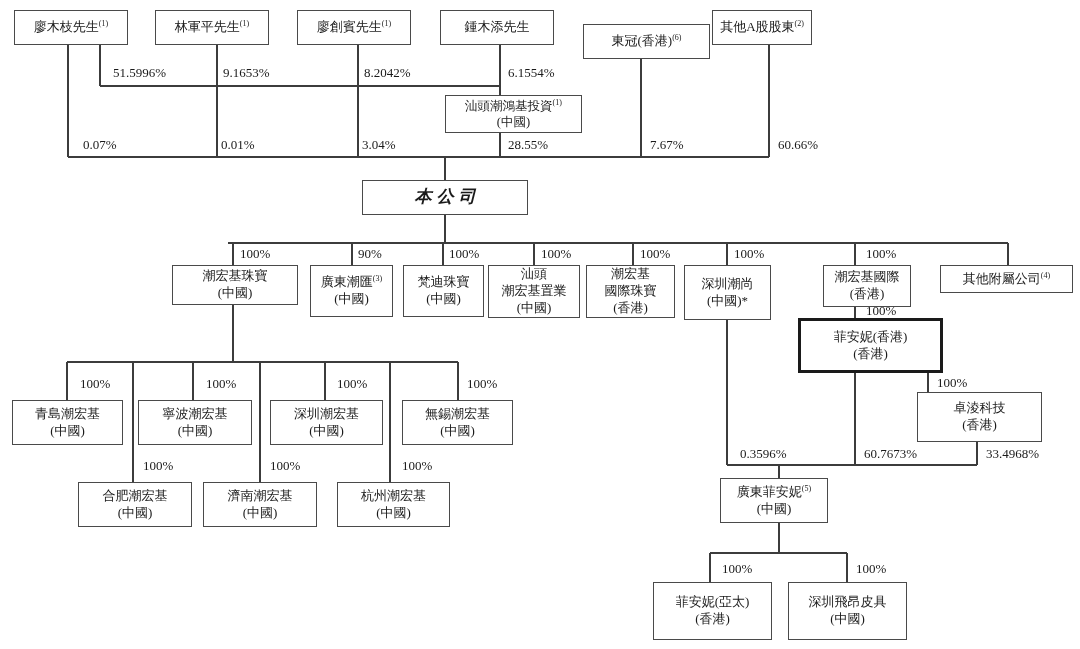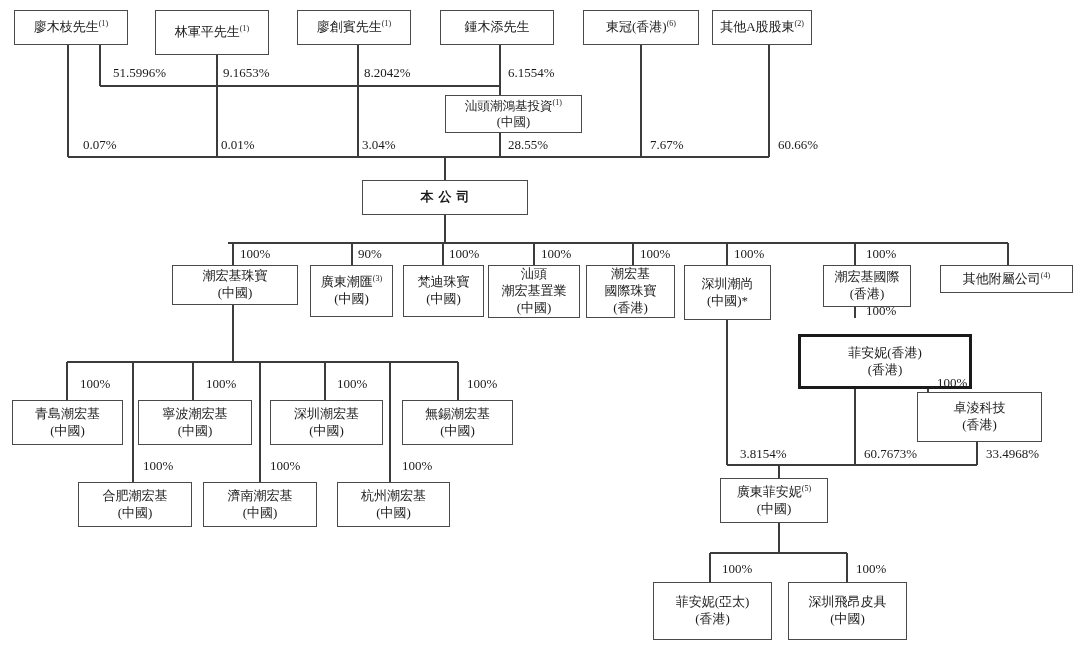--- a/index.html
+++ b/index.html
@@ -11,21 +11,21 @@
   .wires{position:absolute;left:0;top:0;}
   .node{
     position:absolute;box-sizing:border-box;background:#ffffff;
     border:1px solid #4a4a4a;
     display:flex;flex-direction:column;align-items:center;justify-content:center;
     text-align:center;font-size:13px;line-height:1.3;
   }
   .node .nm{display:block;white-space:nowrap;}
   .node sup{font-size:8px;line-height:0;}
   .node-emphasis{border:3px solid #1a1a1a;}
-  .node-company{font-size:13px;font-weight:bold;letter-spacing:5px;text-indent:5px;}
+  .node-company{font-size:17px;font-weight:bold;letter-spacing:5px;text-indent:5px;font-style:italic;}
   .pct{
     position:absolute;font-size:13px;line-height:1;white-space:nowrap;
   }
 </style>
 </head>
 <body>
 
 <div class="canvas">
 
   <svg class="wires" width="1080" height="649" viewBox="0 0 1080 649">
@@ -74,30 +74,30 @@
       <line x1="458" y1="362" x2="458" y2="400"></line>
       <line x1="133" y1="362" x2="133" y2="482"></line>
       <line x1="260" y1="362" x2="260" y2="482"></line>
       <line x1="390" y1="362" x2="390" y2="482"></line>
     </g>
   </svg>
 
   <div class="node" style="left:14px;top:10px;width:114px;height:35px">
     <span class="nm"><span>廖木枝先生</span><sup>(1)</sup></span>
   </div>
-  <div class="node" style="left:155px;top:10px;width:114px;height:45px">
+  <div class="node" style="left:155px;top:10px;width:114px;height:35px">
     <span class="nm"><span>林軍平先生</span><sup>(1)</sup></span>
   </div>
   <div class="node" style="left:297px;top:10px;width:114px;height:35px">
     <span class="nm"><span>廖創賓先生</span><sup>(1)</sup></span>
   </div>
   <div class="node" style="left:440px;top:10px;width:114px;height:35px">
     <span class="nm">鍾木添先生</span>
   </div>
-  <div class="node" style="left:583px;top:10px;width:116px;height:35px">
+  <div class="node" style="left:583px;top:24px;width:127px;height:35px">
     <span class="nm"><span>東冠(香港)</span><sup>(6)</sup></span>
   </div>
   <div class="node" style="left:712px;top:10px;width:100px;height:35px">
     <span class="nm"><span>其他A股股東</span><sup>(2)</sup></span>
   </div>
 
   <div class="node" style="left:445px;top:95px;width:137px;height:38px;font-size:12.5px">
     <span class="nm"><span>汕頭潮鴻基投資</span><sup>(1)</sup></span>
     <span class="nm">(中國)</span>
   </div>
@@ -133,21 +133,21 @@
     <span class="nm">(中國)*</span>
   </div>
   <div class="node" style="left:823px;top:265px;width:88px;height:42px">
     <span class="nm">潮宏基國際</span>
     <span class="nm">(香港)</span>
   </div>
   <div class="node" style="left:940px;top:265px;width:133px;height:28px">
     <span class="nm"><span>其他附屬公司</span><sup>(4)</sup></span>
   </div>
 
-  <div class="node node-emphasis" style="left:798px;top:334px;width:174px;height:55px">
+  <div class="node node-emphasis" style="left:798px;top:318px;width:145px;height:55px">
     <span class="nm">菲安妮(香港)</span>
     <span class="nm">(香港)</span>
   </div>
   <div class="node" style="left:917px;top:392px;width:125px;height:50px">
     <span class="nm">卓淩科技</span>
     <span class="nm">(香港)</span>
   </div>
   <div class="node" style="left:720px;top:478px;width:108px;height:45px">
     <span class="nm"><span>廣東菲安妮</span><sup>(5)</sup></span>
     <span class="nm">(中國)</span>
@@ -207,21 +207,21 @@
   <div class="pct" style="left:358px;top:247px">90%</div>
   <div class="pct" style="left:449px;top:247px">100%</div>
   <div class="pct" style="left:541px;top:247px">100%</div>
   <div class="pct" style="left:640px;top:247px">100%</div>
   <div class="pct" style="left:734px;top:247px">100%</div>
   <div class="pct" style="left:866px;top:247px">100%</div>
 
   <div class="pct" style="left:866px;top:304px">100%</div>
   <div class="pct" style="left:937px;top:376px">100%</div>
 
-  <div class="pct" style="left:740px;top:447px">3.8154%</div>
+  <div class="pct" style="left:740px;top:447px">0.3596%</div>
   <div class="pct" style="left:864px;top:447px">60.7673%</div>
   <div class="pct" style="left:986px;top:447px">33.4968%</div>
 
   <div class="pct" style="left:722px;top:562px">100%</div>
   <div class="pct" style="left:856px;top:562px">100%</div>
 
   <div class="pct" style="left:80px;top:377px">100%</div>
   <div class="pct" style="left:206px;top:377px">100%</div>
   <div class="pct" style="left:337px;top:377px">100%</div>
   <div class="pct" style="left:467px;top:377px">100%</div>

